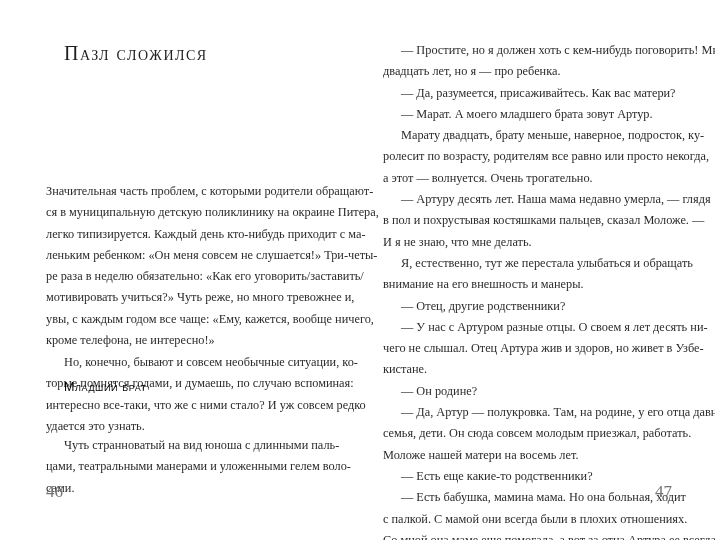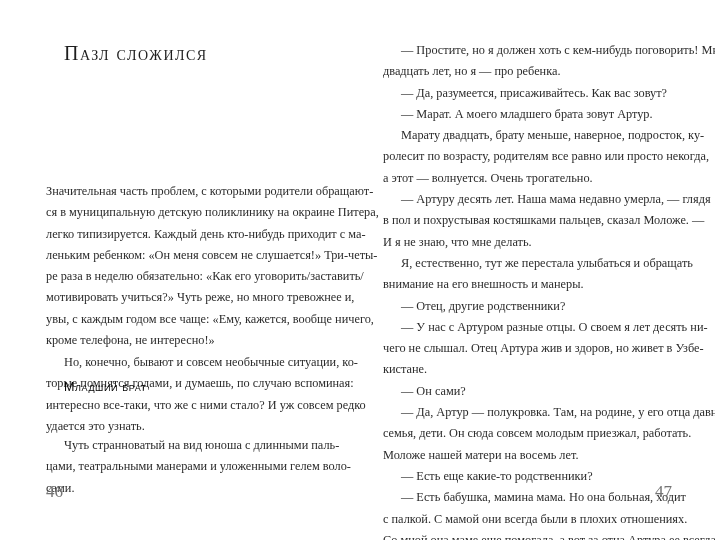--- a/index.html
+++ b/index.html
@@ -62,35 +62,35 @@
       <span class="line last">сами.</span>
     </div>
 
   <div class="folio left">46</div>
 </div>
 
 <div class="page right">
   <div class="textblock" style="top:40px;" id="rp">
       <span class="line indent">— Простите, но я должен хоть с кем-нибудь поговорить! Мне</span>
       <span class="line last">двадцать лет, но я — про ребенка.</span>
-      <span class="line indent last">— Да, разумеется, присаживайтесь. Как вас зовут?</span>
+      <span class="line indent last">— Да, разумеется, присаживайтесь. Как вас матери?</span>
       <span class="line indent last">— Марат. А моего младшего брата зовут Артур.</span>
       <span class="line indent">Марату двадцать, брату меньше, наверное, подросток, ку-</span>
       <span class="line">ролесит по возрасту, родителям все равно или просто некогда,</span>
       <span class="line last">а этот — волнуется. Очень трогательно.</span>
       <span class="line indent">— Артуру десять лет. Наша мама недавно умерла, — глядя</span>
       <span class="line">в пол и похрустывая костяшками пальцев, сказал Моложе. —</span>
       <span class="line last">И я не знаю, что мне делать.</span>
       <span class="line indent">Я, естественно, тут же перестала улыбаться и обращать</span>
       <span class="line last">внимание на его внешность и манеры.</span>
       <span class="line indent last">— Отец, другие родственники?</span>
       <span class="line indent">— У нас с Артуром разные отцы. О своем я лет десять ни-</span>
       <span class="line">чего не слышал. Отец Артура жив и здоров, но живет в Узбе-</span>
       <span class="line last">кистане.</span>
-      <span class="line indent last">— Он сами?</span>
+      <span class="line indent last">— Он родине?</span>
       <span class="line indent">— Да, Артур — полукровка. Там, на родине, у его отца давно</span>
       <span class="line">семья, дети. Он сюда совсем молодым приезжал, работать.</span>
       <span class="line last">Моложе нашей матери на восемь лет.</span>
       <span class="line indent last">— Есть еще какие-то родственники?</span>
       <span class="line indent">— Есть бабушка, мамина мама. Но она больная, ходит</span>
       <span class="line">с палкой. С мамой они всегда были в плохих отношениях.</span>
       <span class="line">Со мной она маме еще помогала, а вот за отца Артура ее всегда</span>
     </div>
   <div class="folio right">47</div>
 </div>

